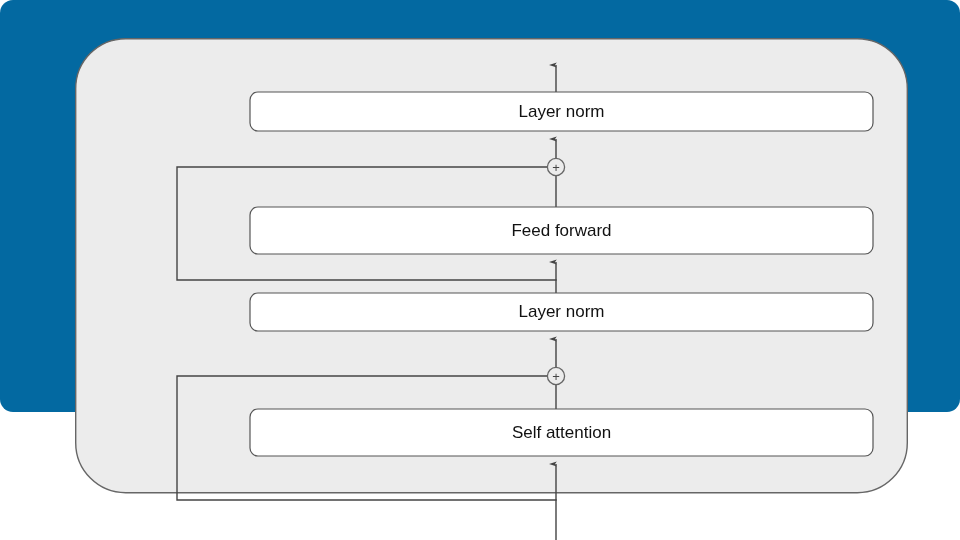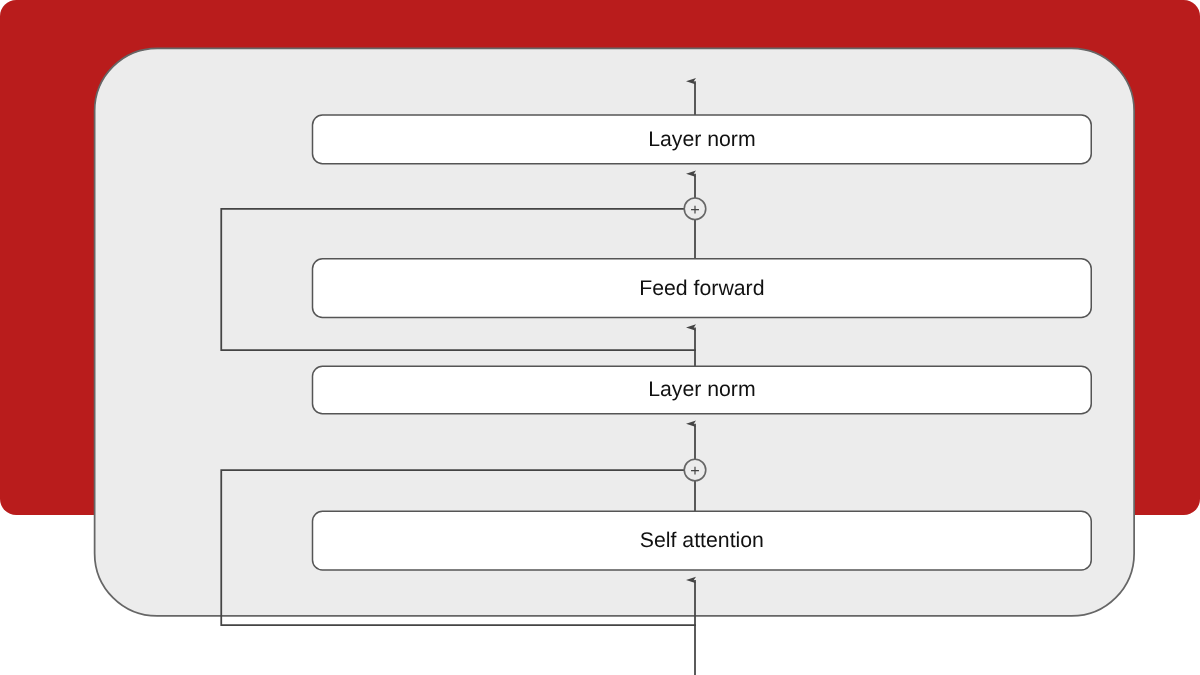--- a/index.html
+++ b/index.html
@@ -11,21 +11,21 @@
   body {
     width: 960px;
     height: 540px;
     font-family: "Liberation Sans", sans-serif;
     overflow: hidden;
   }
   #diagram-root {
     position: relative;
     width: 960px;
     height: 412px;
-    background: #b91c1c;
+    background: #0369a1;
     border-radius: 13px;
   }
   #diagram-svg {
     position: absolute;
     top: 0;
     left: 0;
     width: 960px;
     height: 540px;
     display: block;
   }

